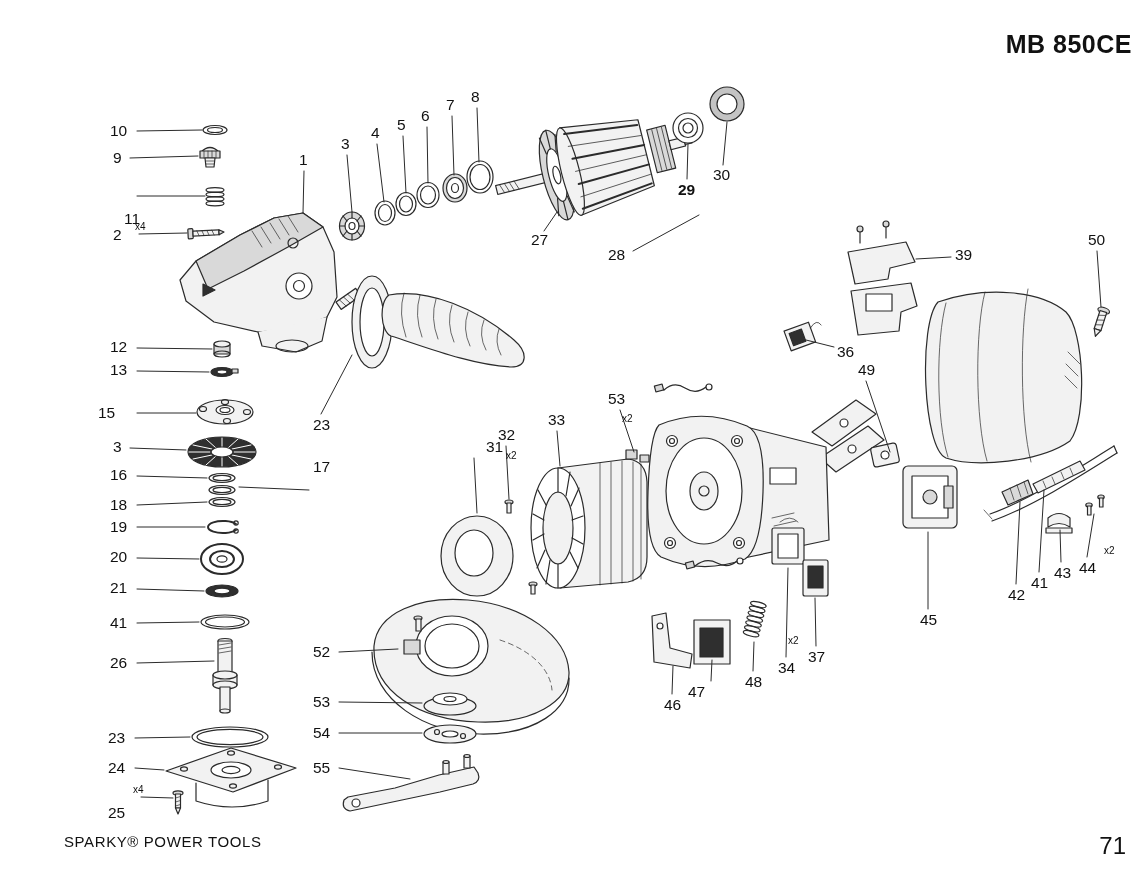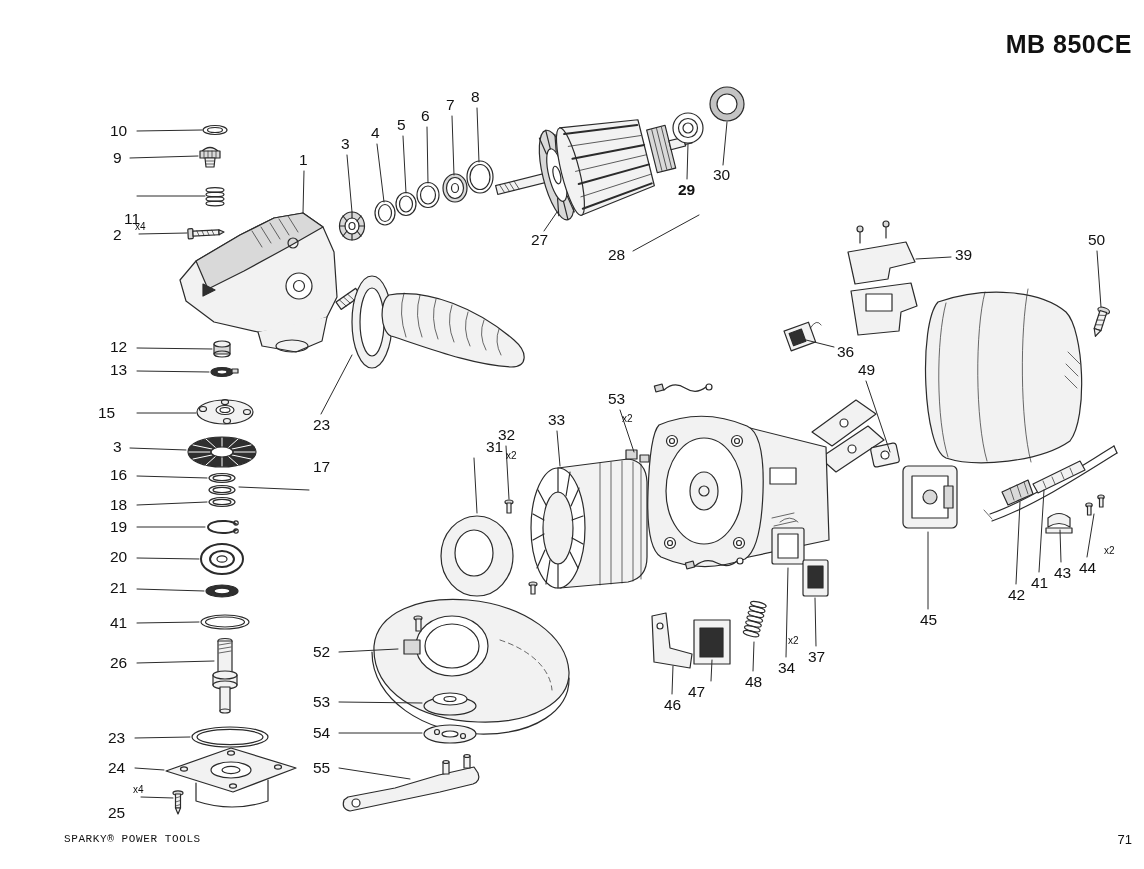--- a/index.html
+++ b/index.html
@@ -1,20 +1,20 @@
 <!DOCTYPE html>
 <html><head>
 <meta charset="utf-8">
 <style>
   html,body{margin:0;padding:0;background:#fff;}
   .canvas{position:relative;width:1144px;height:869px;background:#ffffff;overflow:hidden;
           font-family:"Liberation Sans",sans-serif;color:#111;}
   .title{position:absolute;top:30px;right:12px;font-size:25px;font-weight:700;letter-spacing:.5px;}
-  .brand{position:absolute;left:64px;top:833px;font-family:Liberation Mono, monospace;font-size:11px;letter-spacing:.6px;}
-  .page-num{position:absolute;right:12px;top:832px;font-size:13px;}
+  .brand{position:absolute;left:64px;top:833px;font-family:Liberation Sans, sans-serif;font-size:15px;letter-spacing:.6px;}
+  .page-num{position:absolute;right:18px;top:832px;font-size:24px;}
   #art{position:absolute;left:0;top:0;width:1144px;height:869px;}
   #labels{position:absolute;left:0;top:0;width:1144px;height:869px;pointer-events:none;}
   .plabel{position:absolute;transform:translateY(-50%);font-size:15.5px;line-height:1;white-space:nowrap;}
   .plabel.small{font-size:10px;}
   
   #art path,#art rect,#art ellipse,#art circle,#art line,#art polyline,#art polygon{
     stroke:#2b2b2b;stroke-width:1.2;fill:none;stroke-linejoin:round;stroke-linecap:round;}
   #art .fl{fill:#f2f2f2;} #art .fm{fill:#d9d9d9;} #art .fw{fill:#ffffff;}
   #art .fd{fill:#2f2f2f;} #art .fg{fill:#c4c4c4;}
   #art .thin{stroke-width:.7;} #art .thick{stroke-width:2;}

